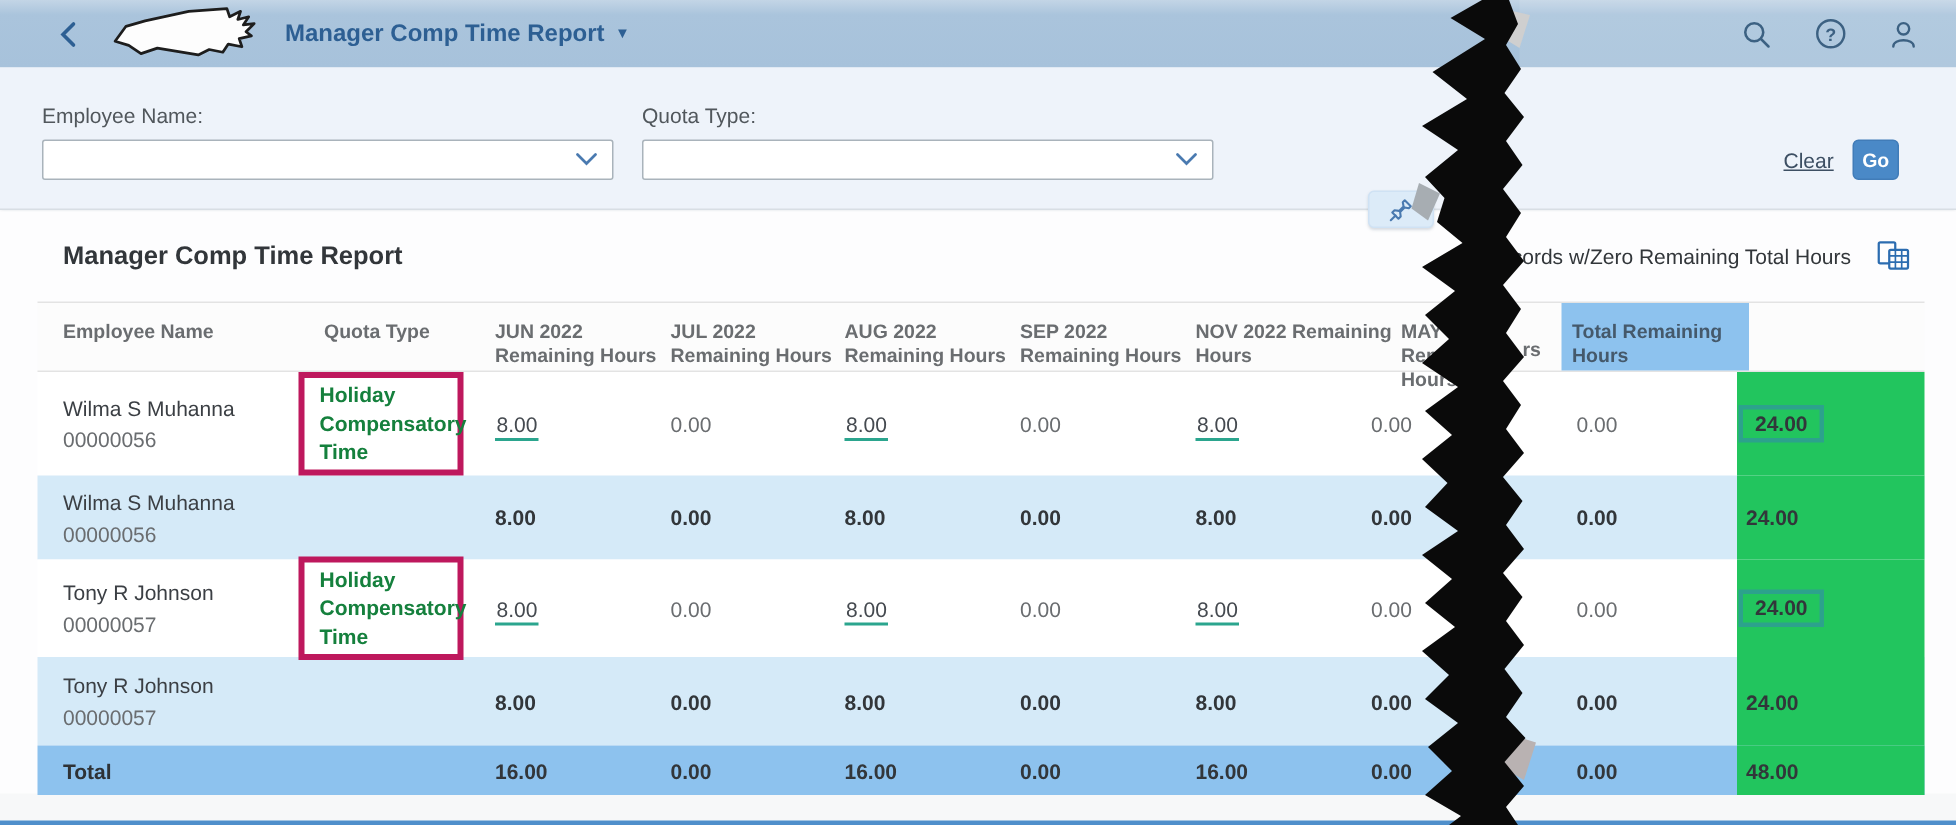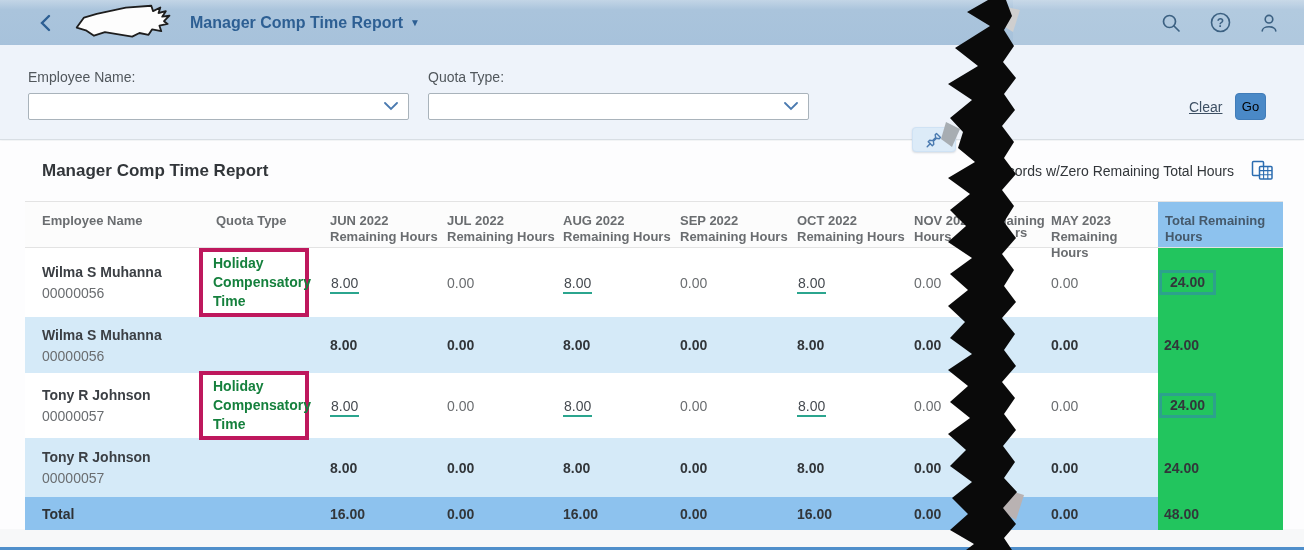--- a/index.html
+++ b/index.html
@@ -23,21 +23,21 @@
   .filterbar { position:absolute; top:45px; left:0; width:1304px; height:95px; background:#eef3fa;
                border-bottom:1px solid #d8dee4; box-shadow:0 2px 3px rgba(120,140,160,0.12); }
   .f-label { position:absolute; top:24px; font-size:14px; color:#51575c; }
   .f-label.emp { left:28px; }
   .f-label.quota { left:428px; }
   .combo { position:absolute; top:48px; width:381px; height:27px; background:#fff; border:1px solid #a9b3bb; border-radius:2px; display:flex; align-items:center; justify-content:flex-end; padding-right:10px; cursor:pointer; }
   .combo.emp { left:28px; }
   .combo.quota { left:428px; }
   .combo input { border:none; outline:none; flex:1; height:100%; font-size:14px; padding:0 8px; background:transparent; }
   .clear-btn { position:absolute; top:50px; left:1183px; font-size:14px; color:#3d4f63; background:none; border:none; cursor:pointer; padding:4px 6px;text-decoration:underline; }
-  .go-btn { position:absolute; top:48px; left:1235px; width:31px; height:27px; background:#4a89c7; border:1px solid #417cb8; border-radius:4px; color:#000000; font-size:13px; font-weight:normal; cursor:pointer; }
+  .go-btn { position:absolute; top:48px; left:1235px; width:31px; height:27px; background:#4a89c7; border:1px solid #417cb8; border-radius:4px; color:#ffffff; font-size:13px; font-weight:bold; cursor:pointer; }
   .pin-btn { position:absolute; top:127px; left:912px; width:44px; height:25px; background:#dcebf8; border:1px solid #cfe2f4; border-radius:4px; display:flex; align-items:center; justify-content:center; cursor:pointer; z-index:10; box-shadow:0 1px 2px rgba(100,120,140,0.25); }
 
   
   .content { position:absolute; top:141px; left:0; width:1304px; height:409px; background:#f7f8f9; }
   .panel { position:absolute; top:0; left:0; width:1304px; height:388px; background:#fdfdfe; }
   .bottom-line { position:absolute; left:0; bottom:0; width:1304px; height:3px; background:#4f8fcb; }
 
   .table-toolbar { position:absolute; top:0; left:0; width:1304px; height:60px; display:flex; align-items:center; justify-content:space-between; padding:0 30px 0 42px; }
   .section-title { font-size:17px; color:#32363a; }
   .toolbar-right { display:flex; align-items:center; gap:16px; }
@@ -53,21 +53,21 @@
   .hc { font-size:13px; font-weight:bold; color:#6a6d70; line-height:16px; padding-top:11px; padding-left:3px; cursor:pointer; }
   .hc.c0 { padding-left:17px; }
   .hc.c9 { background:#8dc2ee; color:#45596b; padding-left:7px; }
   .drow { align-items:center; }
   .r1 { height:69px; background:#fff; }
   .r2 { height:56px; background:#d5eaf8; }
   .r3 { height:65px; background:#fff; }
   .r4 { height:59px; background:#d5eaf8; }
   .rt { height:33px; background:#8dc2ee; }
   .namecell { padding-left:17px; display:flex; flex-direction:column; justify-content:center; gap:5px; height:100%; }
-  .ename { font-weight:bold; color:#3b3f44; }
+  .ename { font-weight:normal; color:#3b3f44; }
   .eid { color:#6a6d70; }
   .valcell { padding-left:3px; }
   .val-plain { color:#6a6d70; }
   .val-bold { color:#32363a; font-weight:bold; }
   .lnk { color:#454a50; border-bottom:2px solid #2ba58e; padding:0 1px 1px 1px; cursor:pointer; }
   .totcol { background:#22c55e; height:100%; display:flex; align-items:center; padding-left:6px; }
   .quotacell { position:relative; height:100%; display:flex; align-items:center; }
   .quota-box { border:4px solid #be185d; margin-left:-14px; width:110px; padding:2px 2px 2px 10px;
                font-weight:bold; color:#15803d; line-height:19px; font-size:14px; background:rgba(255,255,255,0.0); }
   .total-box { border:3px solid #2ca28c; padding:1px 8px 2px 8px; margin-left:-5px; font-weight:bold; color:#32363a; }
@@ -165,21 +165,20 @@
 
       <div class="grid">
 
         <div class="trow hrow">
           <div class="hc c0">Employee Name</div>
           <div class="hc c1">Quota Type</div>
           <div class="hc c2">JUN 2022 Remaining Hours</div>
           <div class="hc c3">JUL 2022 Remaining Hours</div>
           <div class="hc c4">AUG 2022 Remaining Hours</div>
           <div class="hc c5">SEP 2022 Remaining Hours</div>
-          <div class="hc c6">OCT 2022 Remaining Hours</div>
           <div class="hc c7">NOV 2022 Remaining Hours</div>
           <div class="hc c8">MAY 2023 Remaining Hours</div>
           <div class="hc c9">Total Remaining Hours</div>
         </div>
 
         <div class="trow drow r1">
           <div class="c0 namecell">
             <span class="ename">Wilma S Muhanna</span>
             <span class="eid">00000056</span>
           </div>

